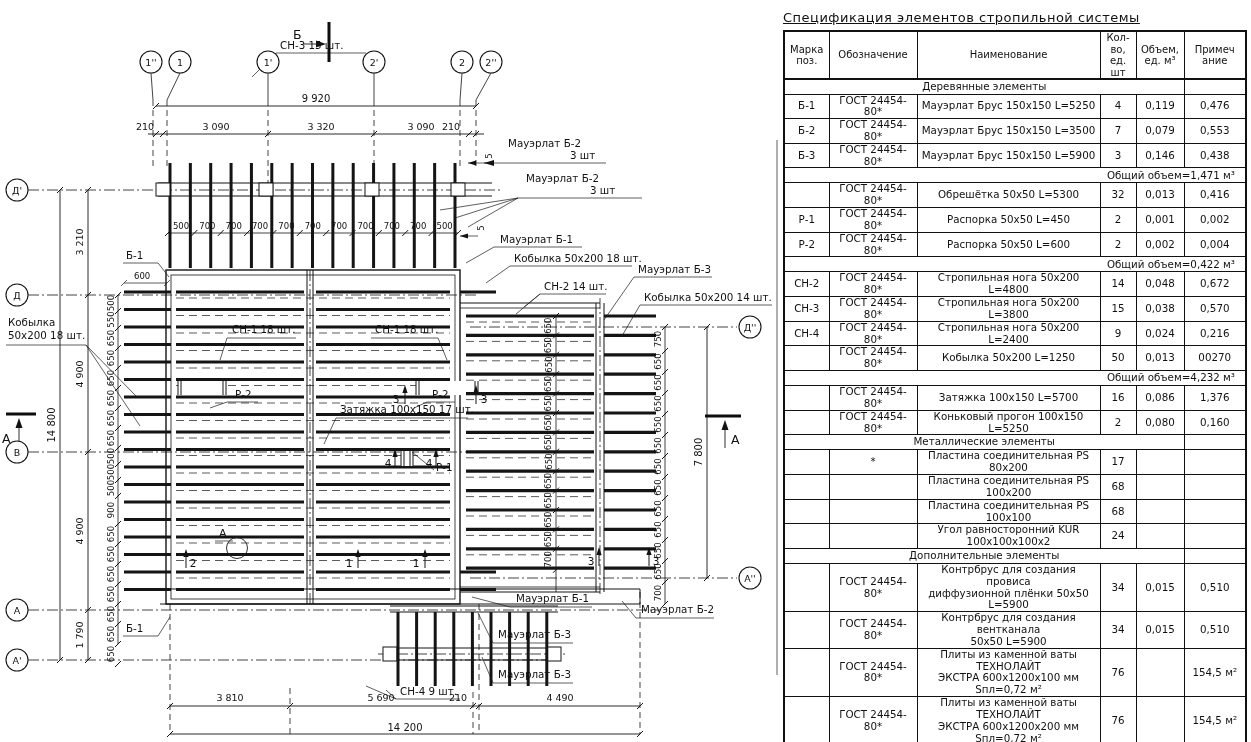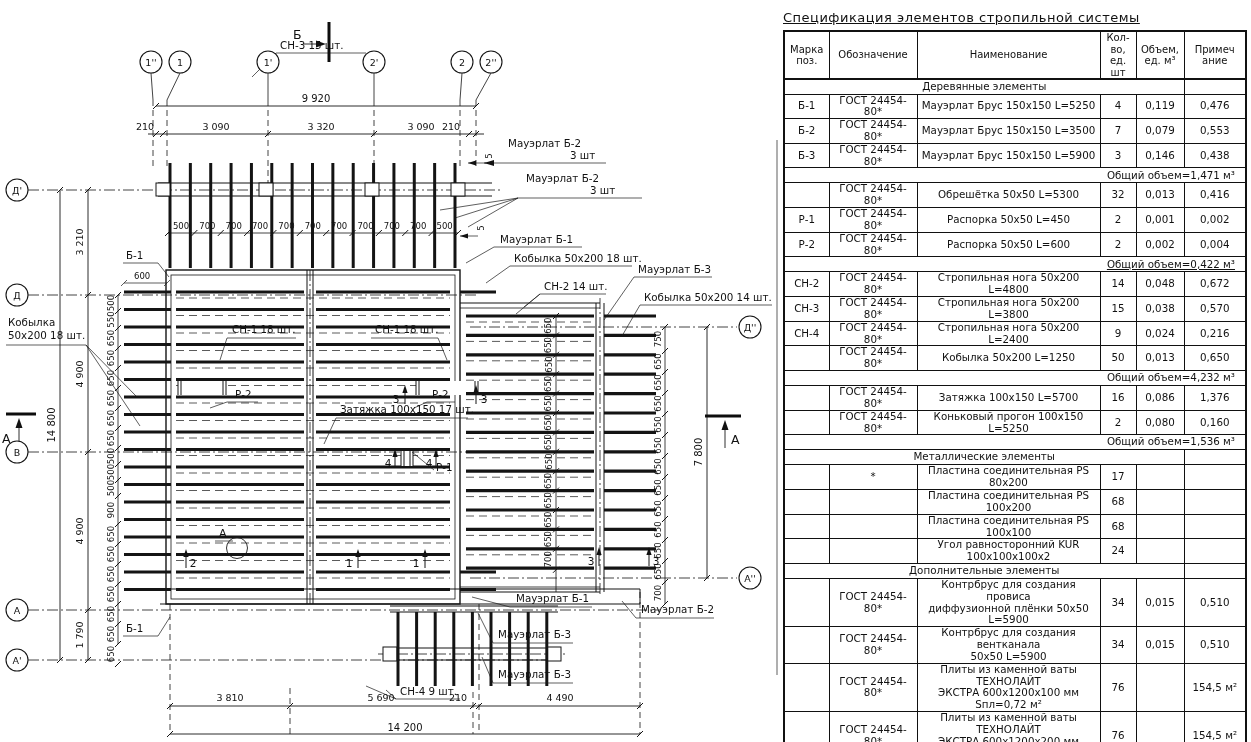--- a/index.html
+++ b/index.html
@@ -643,21 +643,21 @@
           <td>0,002</td>
         </tr>
         <tr class="item" style="height: 15px;">
           <td>Р-2</td>
           <td>ГОСТ 24454-80*</td>
           <td class="c-name">Распорка 50х50 L=600</td>
           <td>2</td>
           <td>0,002</td>
           <td>0,004</td>
         </tr>
-        <tr class="total" style="height: 15px; text-decoration: underline;">
+        <tr class="total" style="height: 15px;">
           <td colspan="6">Общий объем=0,422 м³</td>
         </tr>
         <tr class="item" style="height: 15px;">
           <td>СН-2</td>
           <td>ГОСТ 24454-80*</td>
           <td class="c-name">Стропильная нога 50х200 L=4800</td>
           <td>14</td>
           <td>0,048</td>
           <td>0,672</td>
         </tr>
@@ -676,43 +676,40 @@
           <td>9</td>
           <td>0,024</td>
           <td>0,216</td>
         </tr>
         <tr class="item" style="height: 15px;">
           <td></td>
           <td>ГОСТ 24454-80*</td>
           <td class="c-name">Кобылка 50х200 L=1250</td>
           <td>50</td>
           <td>0,013</td>
-          <td>0,650</td>
+          <td>00270</td>
         </tr>
         <tr class="total" style="height: 15px;">
           <td colspan="6">Общий объем=4,232 м³</td>
         </tr>
         <tr class="item" style="height: 20px;">
           <td></td>
           <td>ГОСТ 24454-80*</td>
           <td class="c-name">Затяжка 100х150 L=5700</td>
           <td>16</td>
           <td>0,086</td>
           <td>1,376</td>
         </tr>
         <tr class="item" style="height: 20px;">
           <td></td>
           <td>ГОСТ 24454-80*</td>
           <td class="c-name">Коньковый прогон 100х150 L=5250</td>
           <td>2</td>
           <td>0,080</td>
           <td>0,160</td>
-        </tr>
-        <tr class="total" style="height: 15px;">
-          <td colspan="6">Общий объем=1,536 м³</td>
         </tr>
         <tr class="section" style="height: 15px;">
           <td colspan="5">Металлические элементы</td>
           <td></td>
         </tr>
         <tr class="item" style="height: 17px;">
           <td></td>
           <td>*</td>
           <td class="c-name">Пластина соединительная PS 80х200</td>
           <td>17</td>

